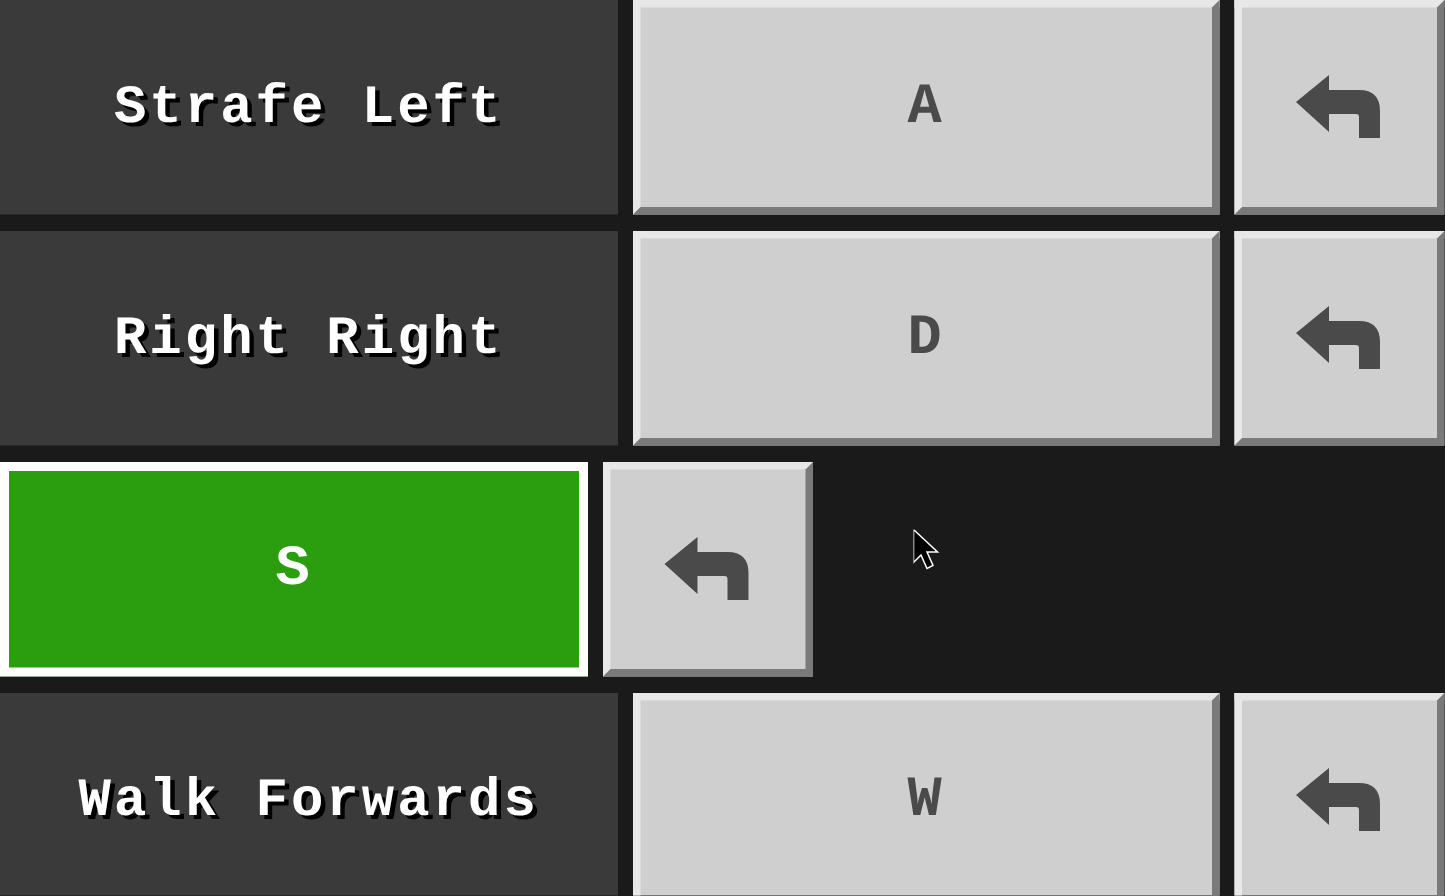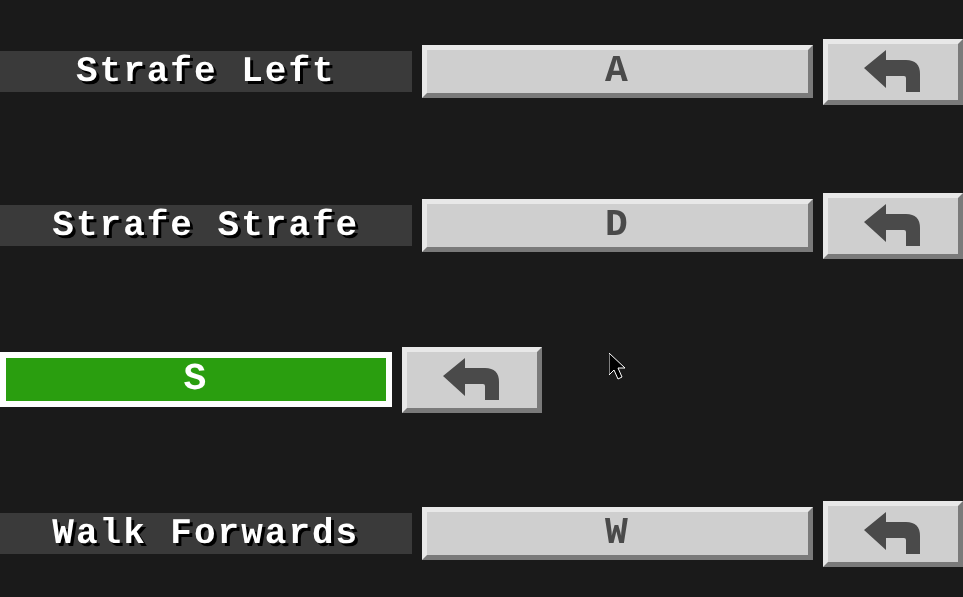--- a/index.html
+++ b/index.html
@@ -20,21 +20,20 @@
     .keybind-list {
       display: flex;
       flex-direction: column;
     }
     
     .keybind-row {
       display: flex;
       height: 143px;
       margin-bottom: 11px;
       gap: 10px;
-      align-items: center;
     }
     
     .keybind-label {
       width: 412px;
       background: #3a3a3a;
       display: flex;
       align-items: center;
       justify-content: center;
       color: #ffffff;
       font-size: 36px;
@@ -104,21 +103,21 @@
     <div class="keybind-label pixel-text">Strafe Left</div>
     <div class="keybind-button pixel-text">A</div>
     <div class="reset-button">
       <svg class="undo-svg" width="70" height="56" viewBox="0 0 70 56">
         <path d="M 6 24 L 28 6 L 28 16 L 48 16 Q 62 16 62 30 L 62 48 L 48 48 L 48 34 Q 48 32 46 32 L 28 32 L 28 44 Z" fill="#4a4a4a"></path>
       </svg>
     </div>
   </div>
 
   <div class="keybind-row">
-    <div class="keybind-label pixel-text">Strafe Strafe</div>
+    <div class="keybind-label pixel-text">Right Right</div>
     <div class="keybind-button pixel-text">D</div>
     <div class="reset-button">
       <svg class="undo-svg" width="70" height="56" viewBox="0 0 70 56">
         <path d="M 6 24 L 28 6 L 28 16 L 48 16 Q 62 16 62 30 L 62 48 L 48 48 L 48 34 Q 48 32 46 32 L 28 32 L 28 44 Z" fill="#4a4a4a"></path>
       </svg>
     </div>
   </div>
 
   <div class="keybind-row">
     <div class="keybind-button active pixel-text">S</div>

